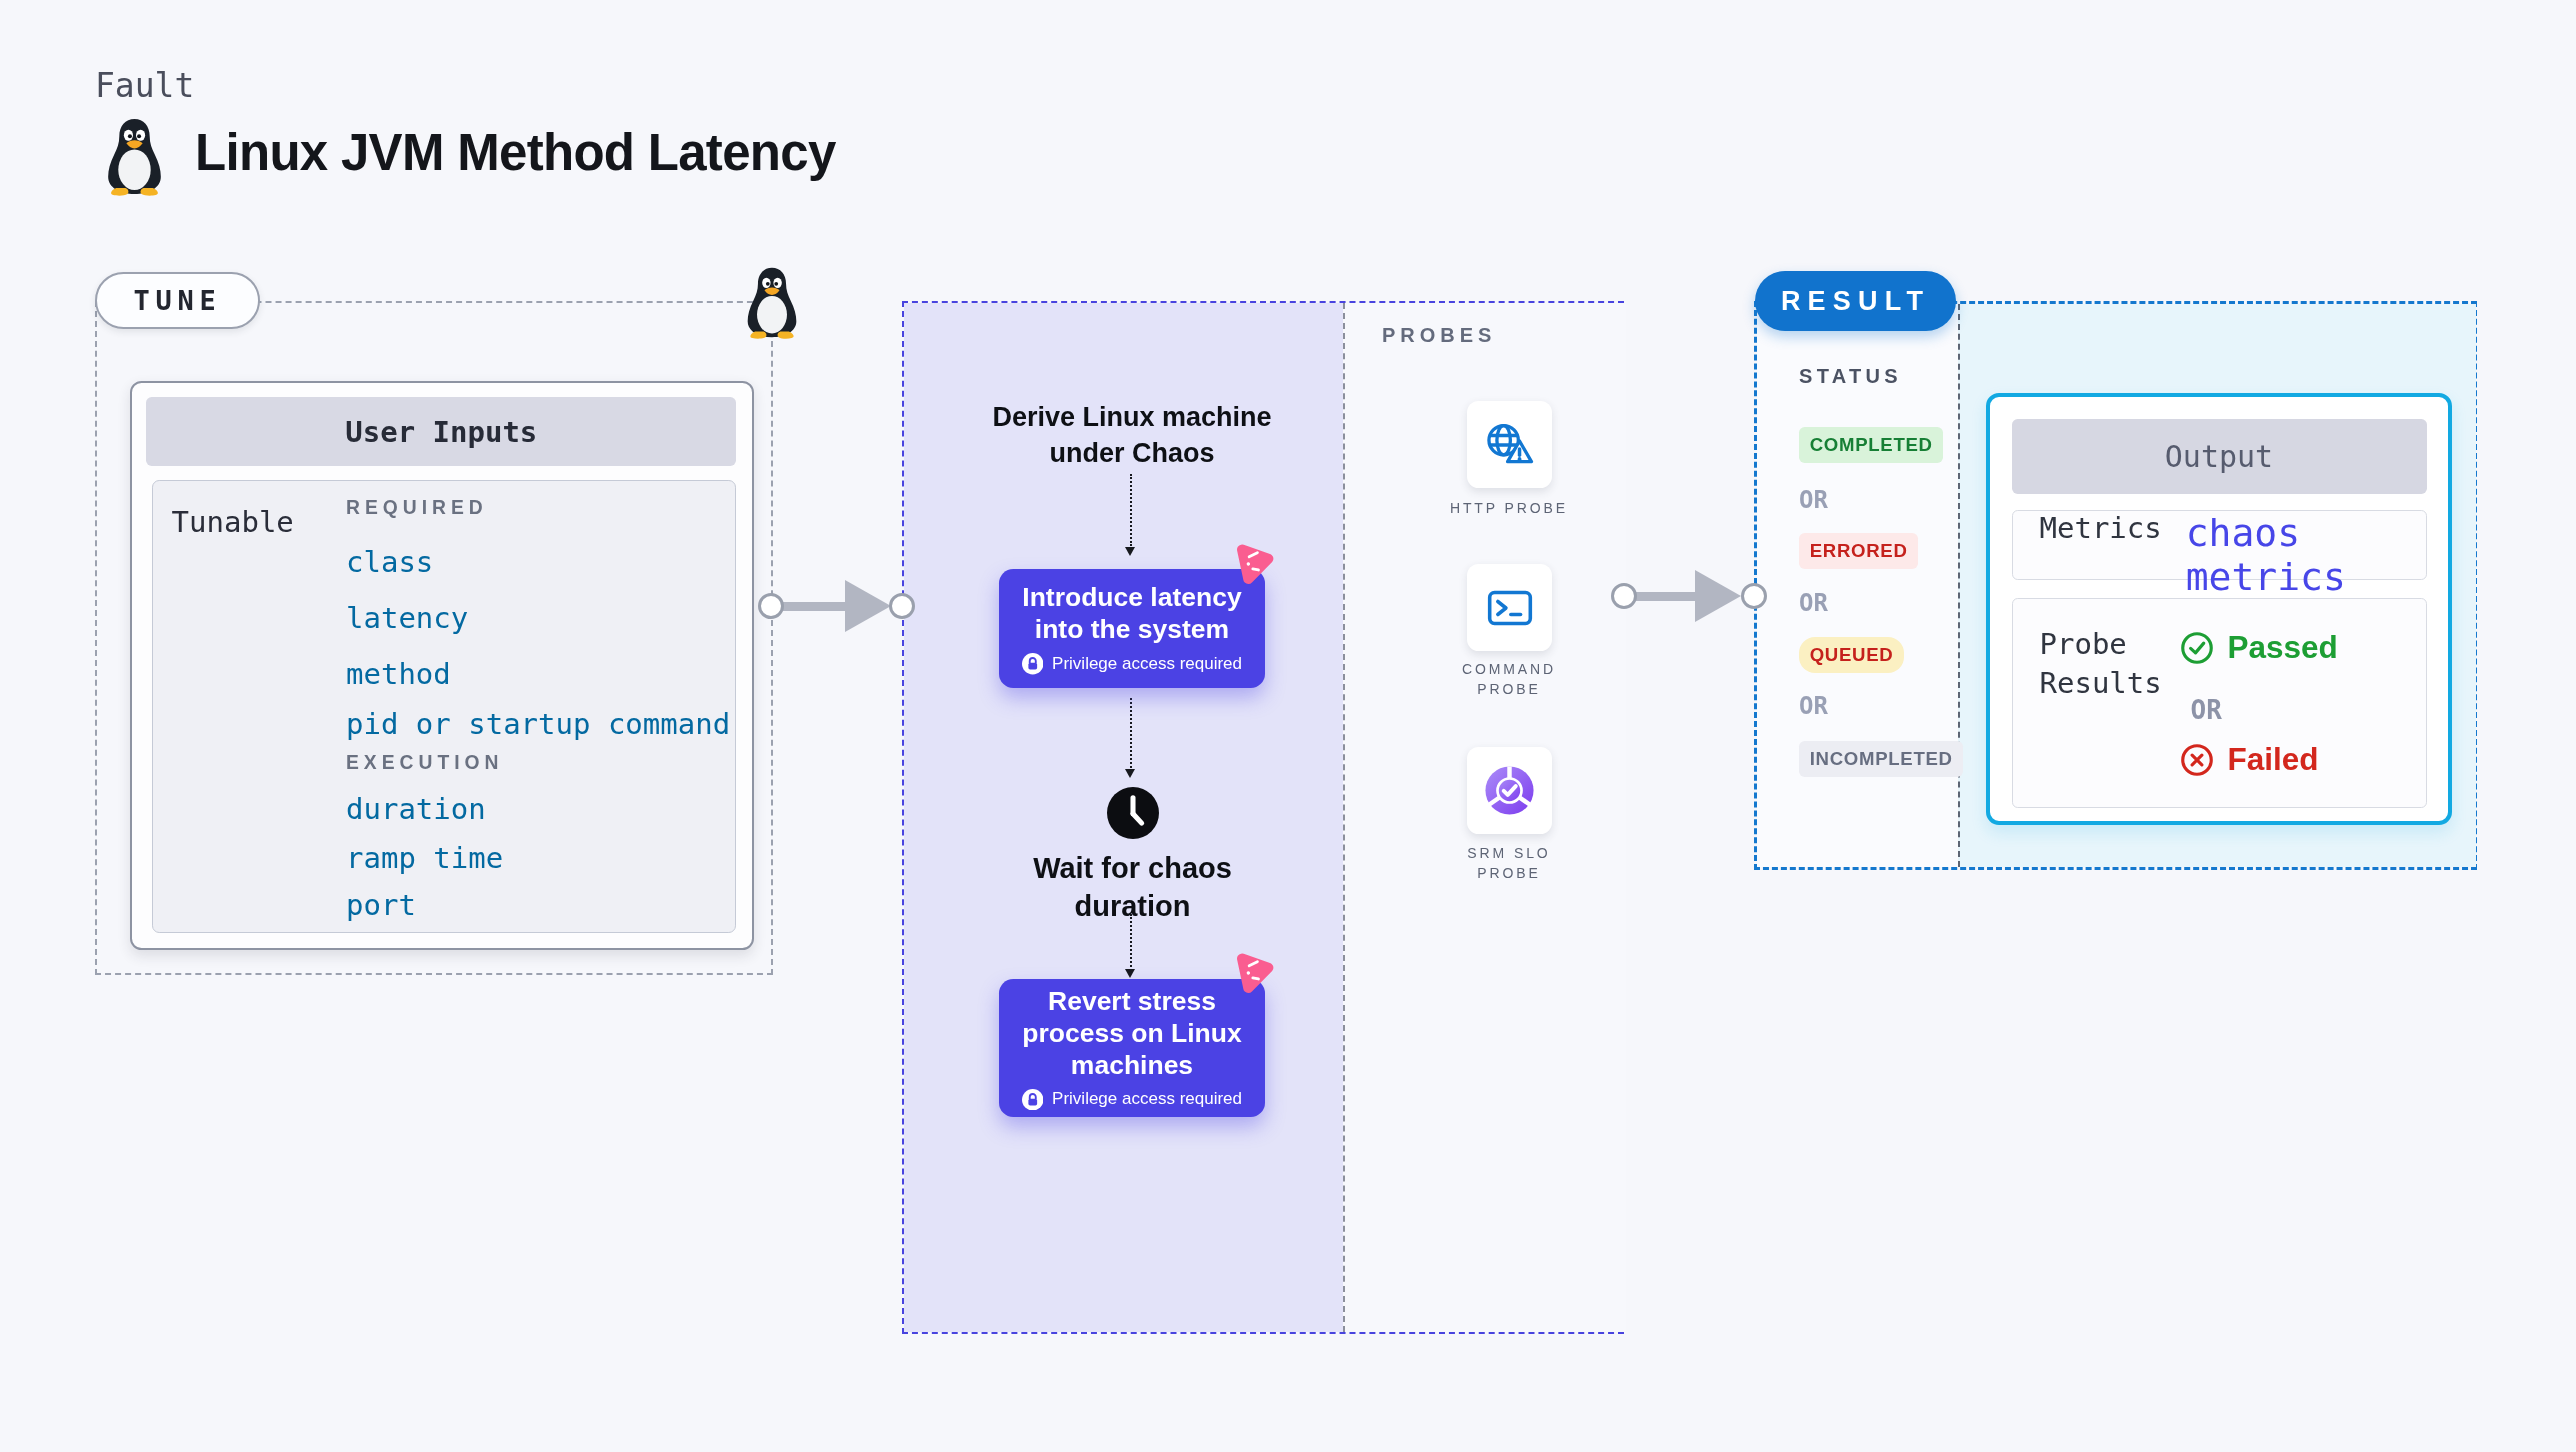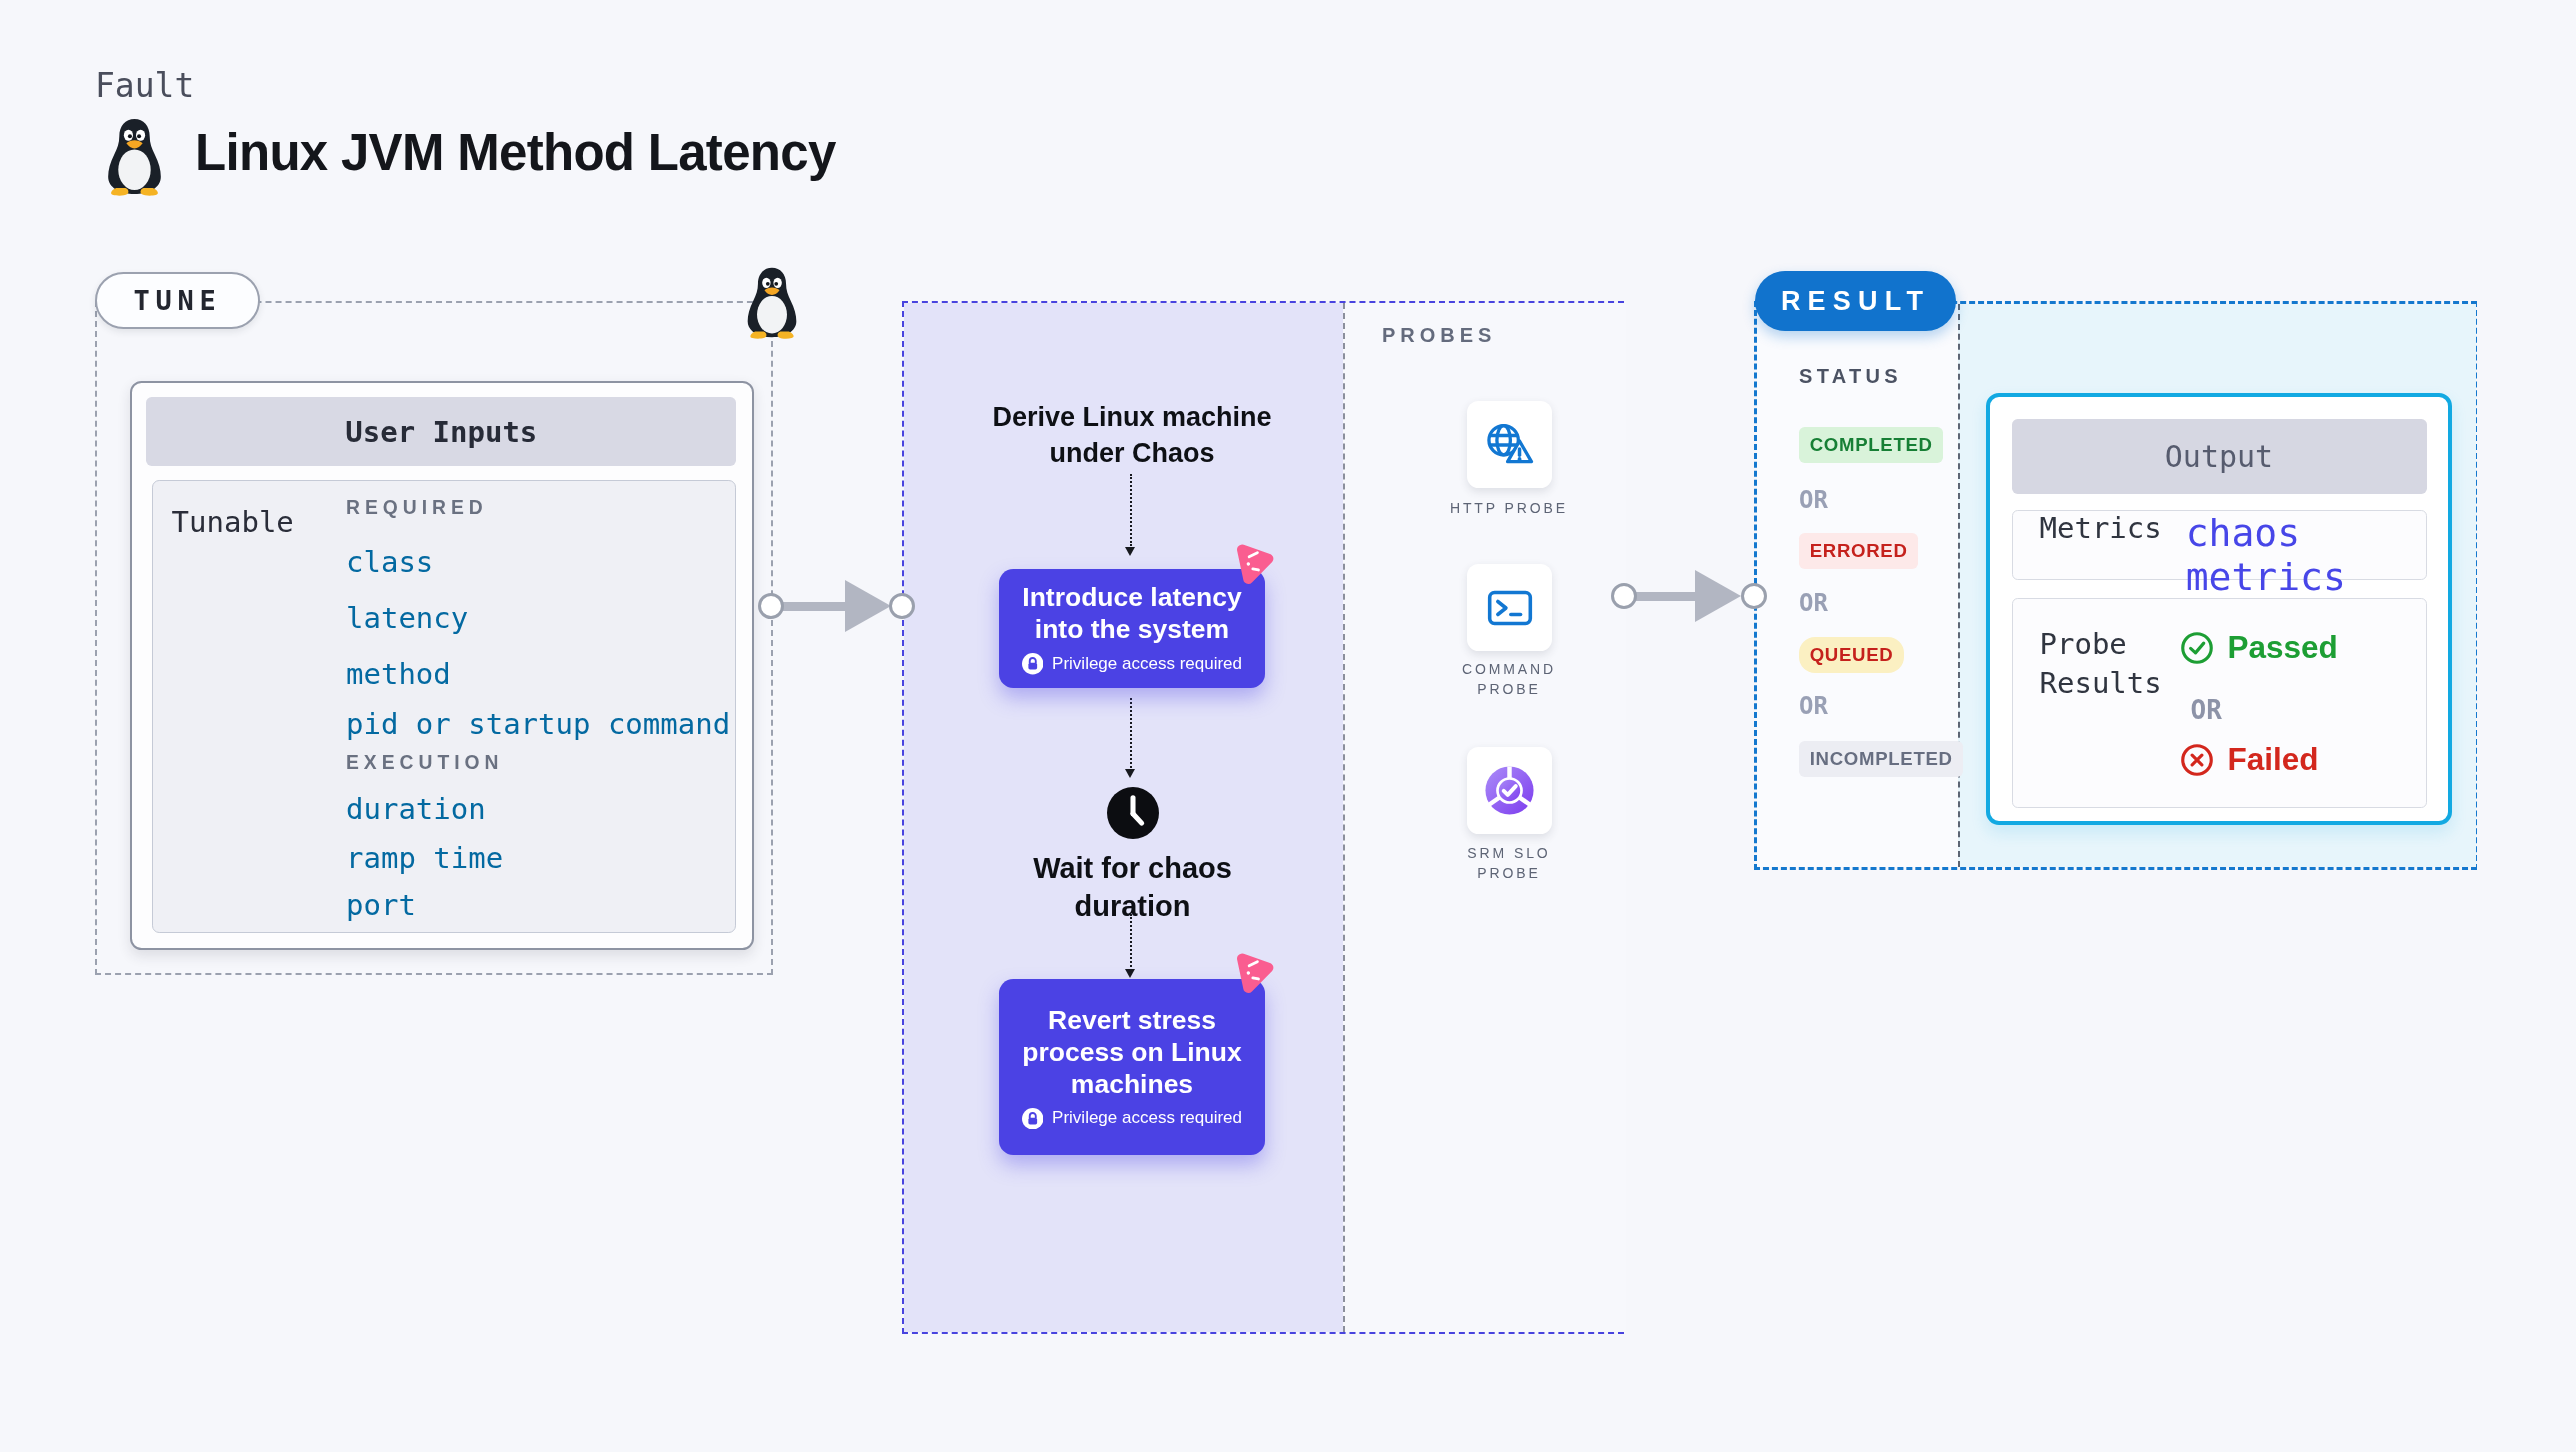--- a/index.html
+++ b/index.html
@@ -198,21 +198,21 @@
     <circle cx="36" cy="36" r="36" fill="#0c0d11"></circle>
     <path d="M36 37V15" stroke="#fff" stroke-width="7" stroke-linecap="round"></path>
     <path d="M36 37l12 13" stroke="#fff" stroke-width="7" stroke-linecap="round"></path>
   </svg>
   <div class="abs step-text pre" style="left:989px; top:849px; width:287px; font-size:29px;">Wait for chaos
 duration</div>
 
   <div class="abs dot-line" style="left:1130px; top:914px; height:53px;"></div>
   <div class="abs dot-head" style="left:1125px; top:969px;"></div>
 
-  <div class="abs chaos-btn" style="left:999px; top:979px; width:266px; height:176px;">
+  <div class="abs chaos-btn" style="left:999px; top:979px; width:266px; height:138px;">
     <div class="btn-title pre">Revert stress
 process on Linux
 machines</div>
     <div class="priv-row">
       <svg width="21.5" height="21.5" viewBox="0 0 32 32">
         <circle cx="16" cy="16" r="16" fill="#ffffff"></circle>
         <path d="M11.5 15v-3a4.5 4.5 0 0 1 9 0v3" stroke="#4b42e4" stroke-width="2.8" fill="none"></path>
         <rect x="9.5" y="14.5" width="13" height="10" rx="2.5" fill="#4b42e4"></rect>
       </svg>
       <span>Privilege access required</span>

